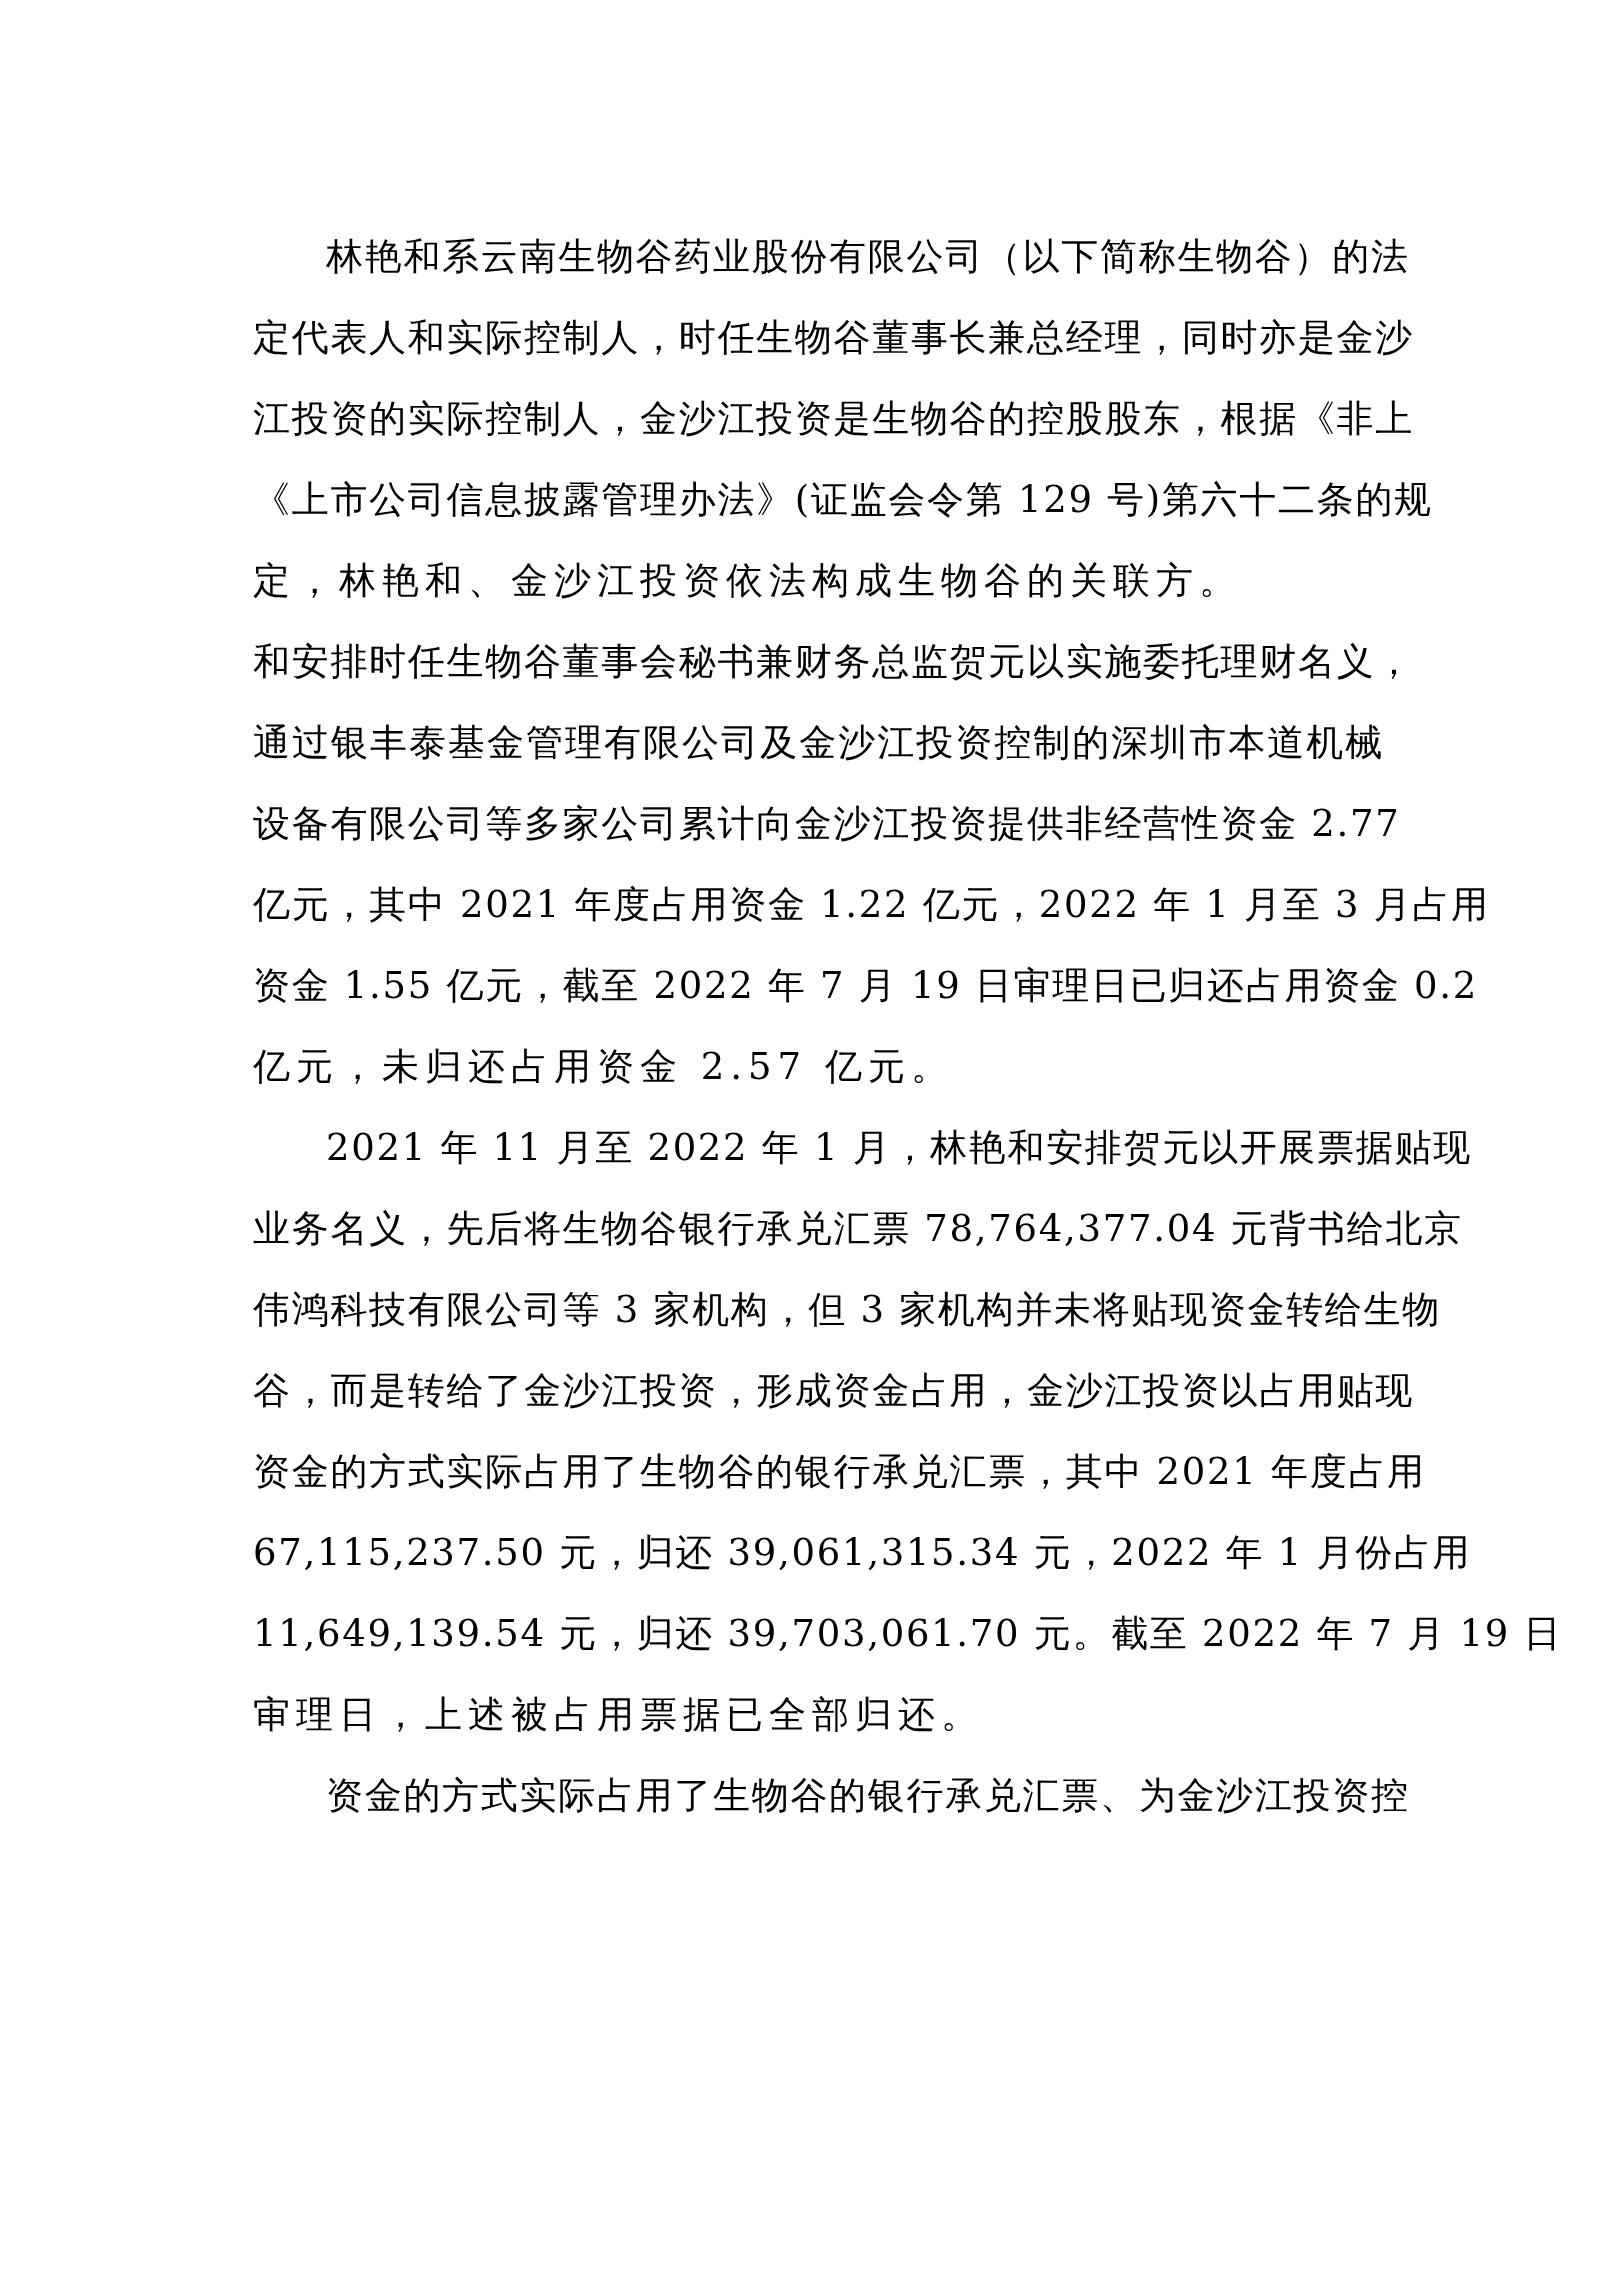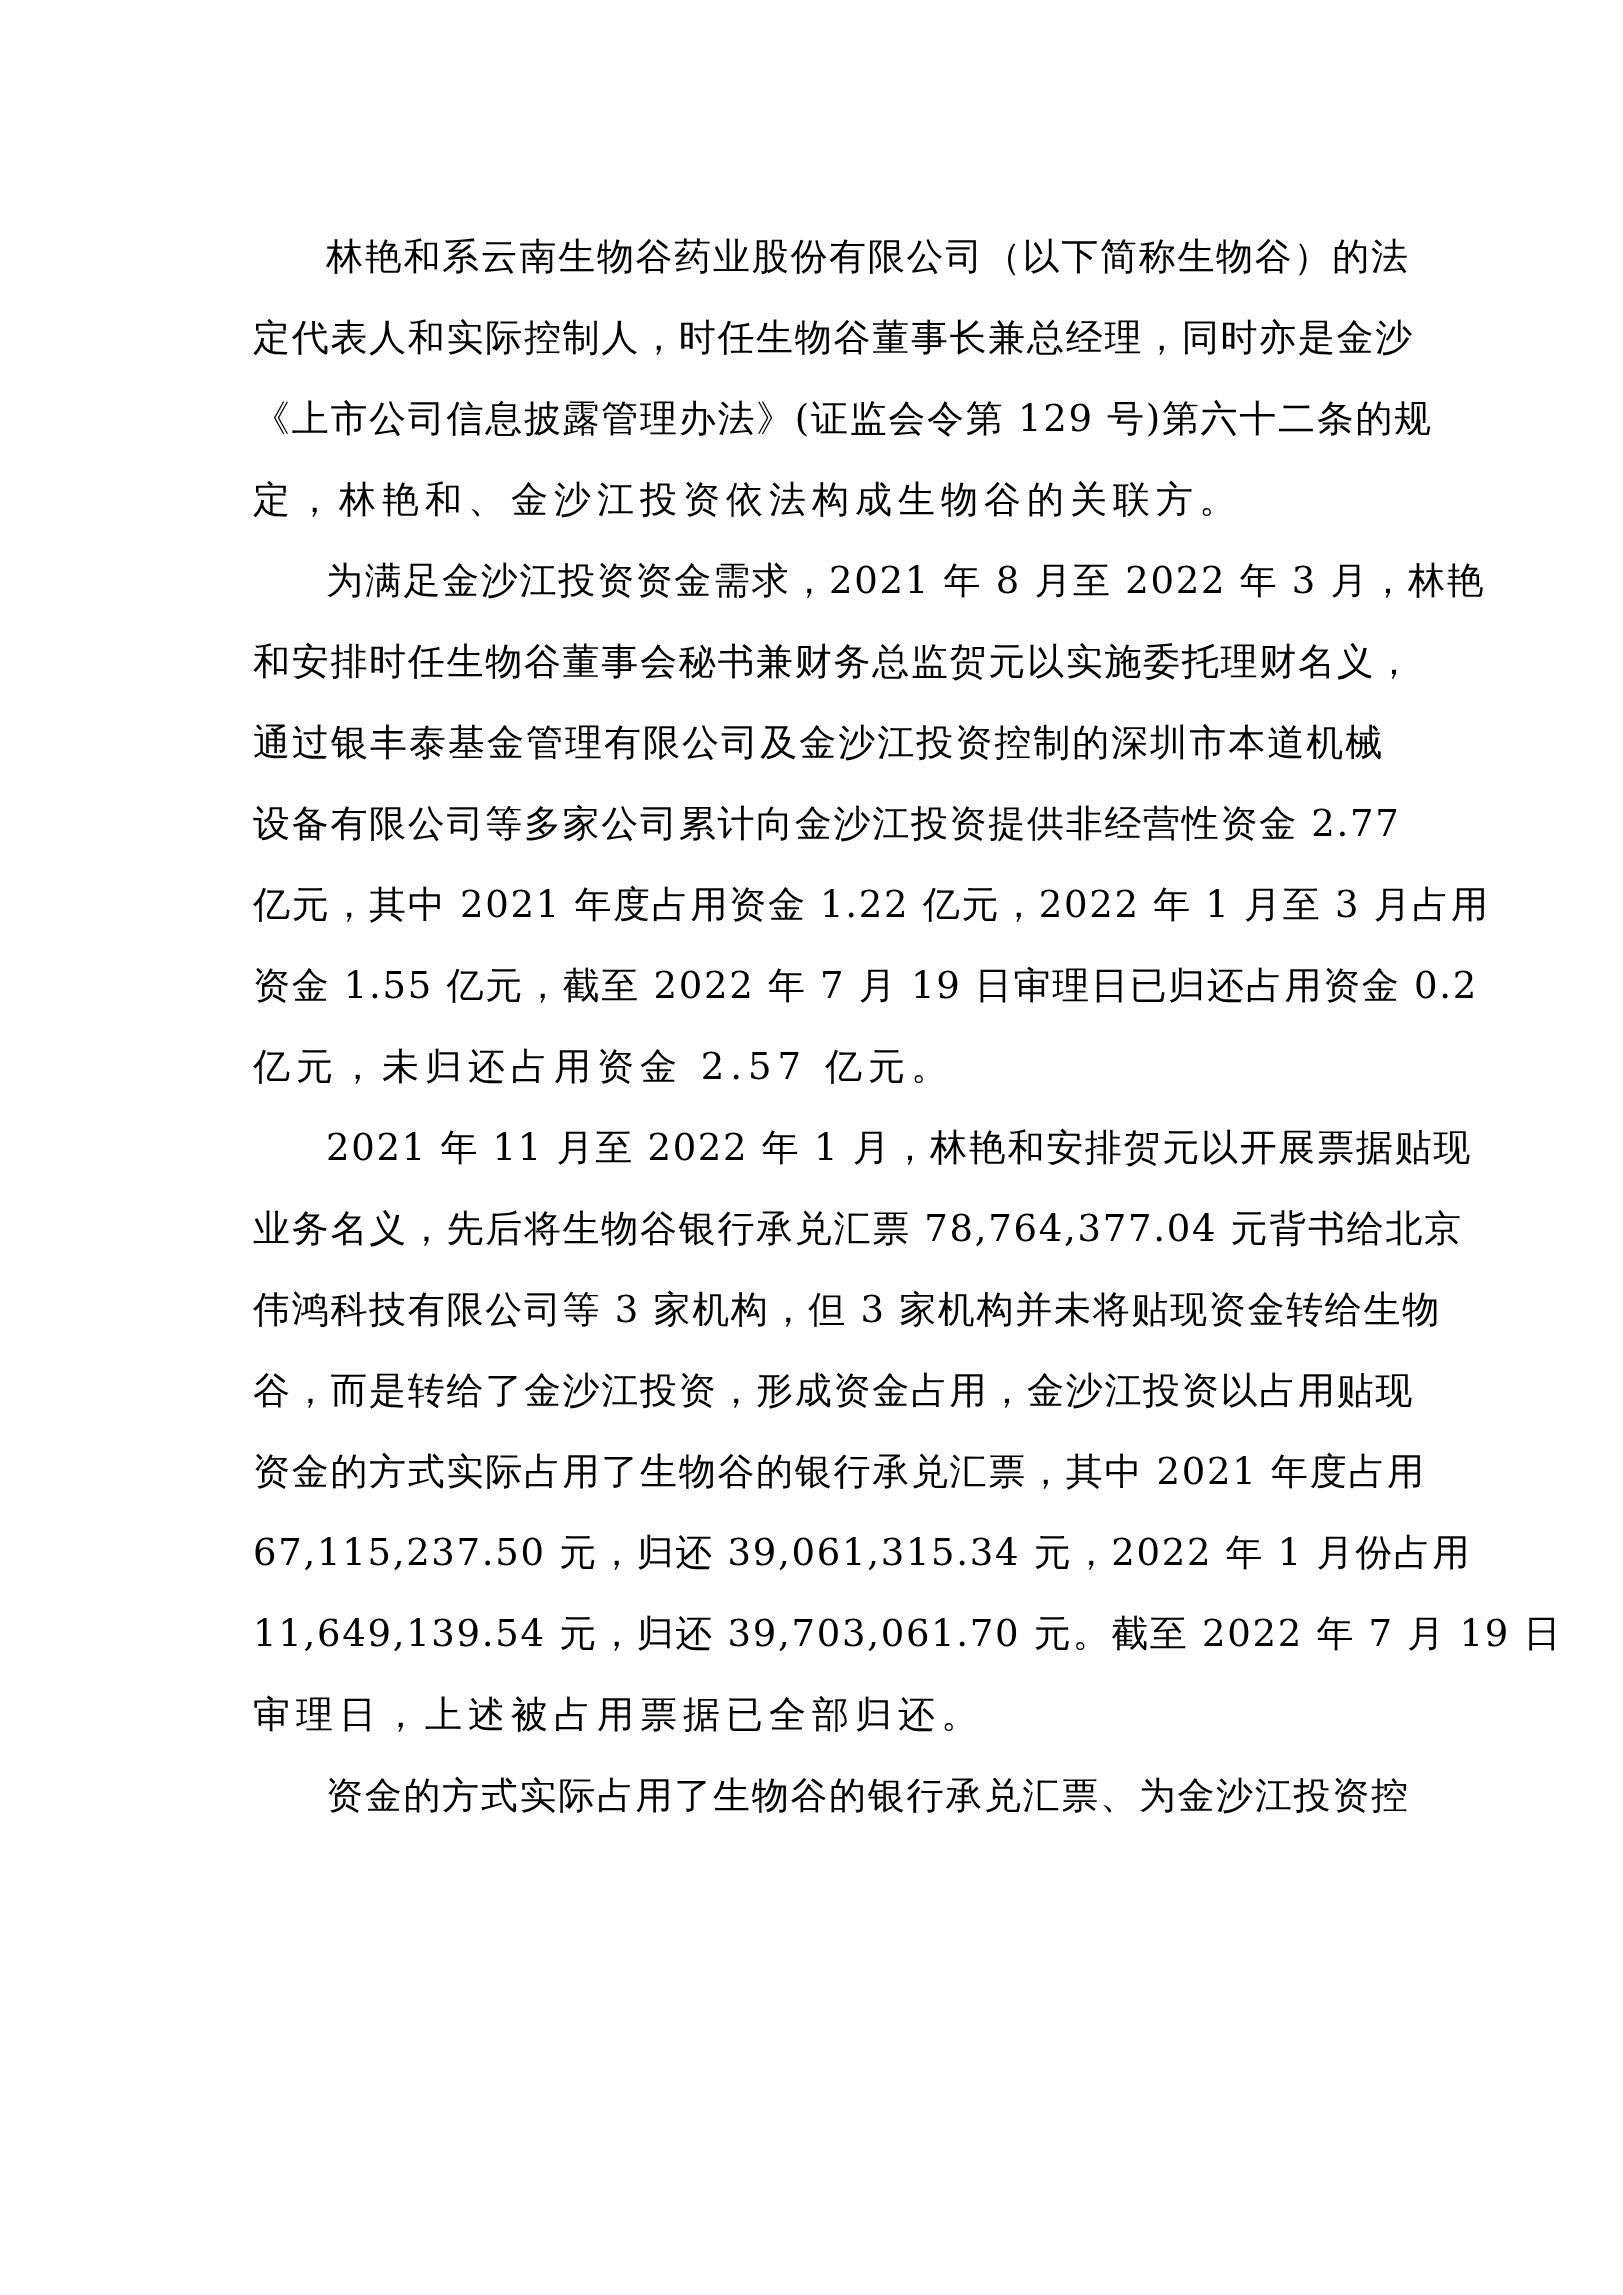--- a/index.html
+++ b/index.html
@@ -56,26 +56,26 @@
   </style>
 </head>
 <body>
 
 <div class="page">
   <div class="body-text">
 
     <div class="paragraph">
       <span class="line first">林艳和系云南生物谷药业股份有限公司（以下简称生物谷）的法</span>
       <span class="line">定代表人和实际控制人，时任生物谷董事长兼总经理，同时亦是金沙</span>
+      <span class="line">江投资的实际控制人，金沙江投资是生物谷的控股股东，根据《非上</span>
       <span class="line">《上市公司信息披露管理办法》(证监会令第 129 号)第六十二条的规</span>
       <span class="line last">定，林艳和、金沙江投资依法构成生物谷的关联方。</span>
     </div>
 
     <div class="paragraph">
-      <span class="line first">为满足金沙江投资资金需求，2021 年 8 月至 2022 年 3 月，林艳</span>
       <span class="line">和安排时任生物谷董事会秘书兼财务总监贺元以实施委托理财名义，</span>
       <span class="line">通过银丰泰基金管理有限公司及金沙江投资控制的深圳市本道机械</span>
       <span class="line">设备有限公司等多家公司累计向金沙江投资提供非经营性资金 2.77</span>
       <span class="line">亿元，其中 2021 年度占用资金 1.22 亿元，2022 年 1 月至 3 月占用</span>
       <span class="line">资金 1.55 亿元，截至 2022 年 7 月 19 日审理日已归还占用资金 0.2</span>
       <span class="line last">亿元，未归还占用资金 2.57 亿元。</span>
     </div>
 
     <div class="paragraph">
       <span class="line first">2021 年 11 月至 2022 年 1 月，林艳和安排贺元以开展票据贴现</span>

